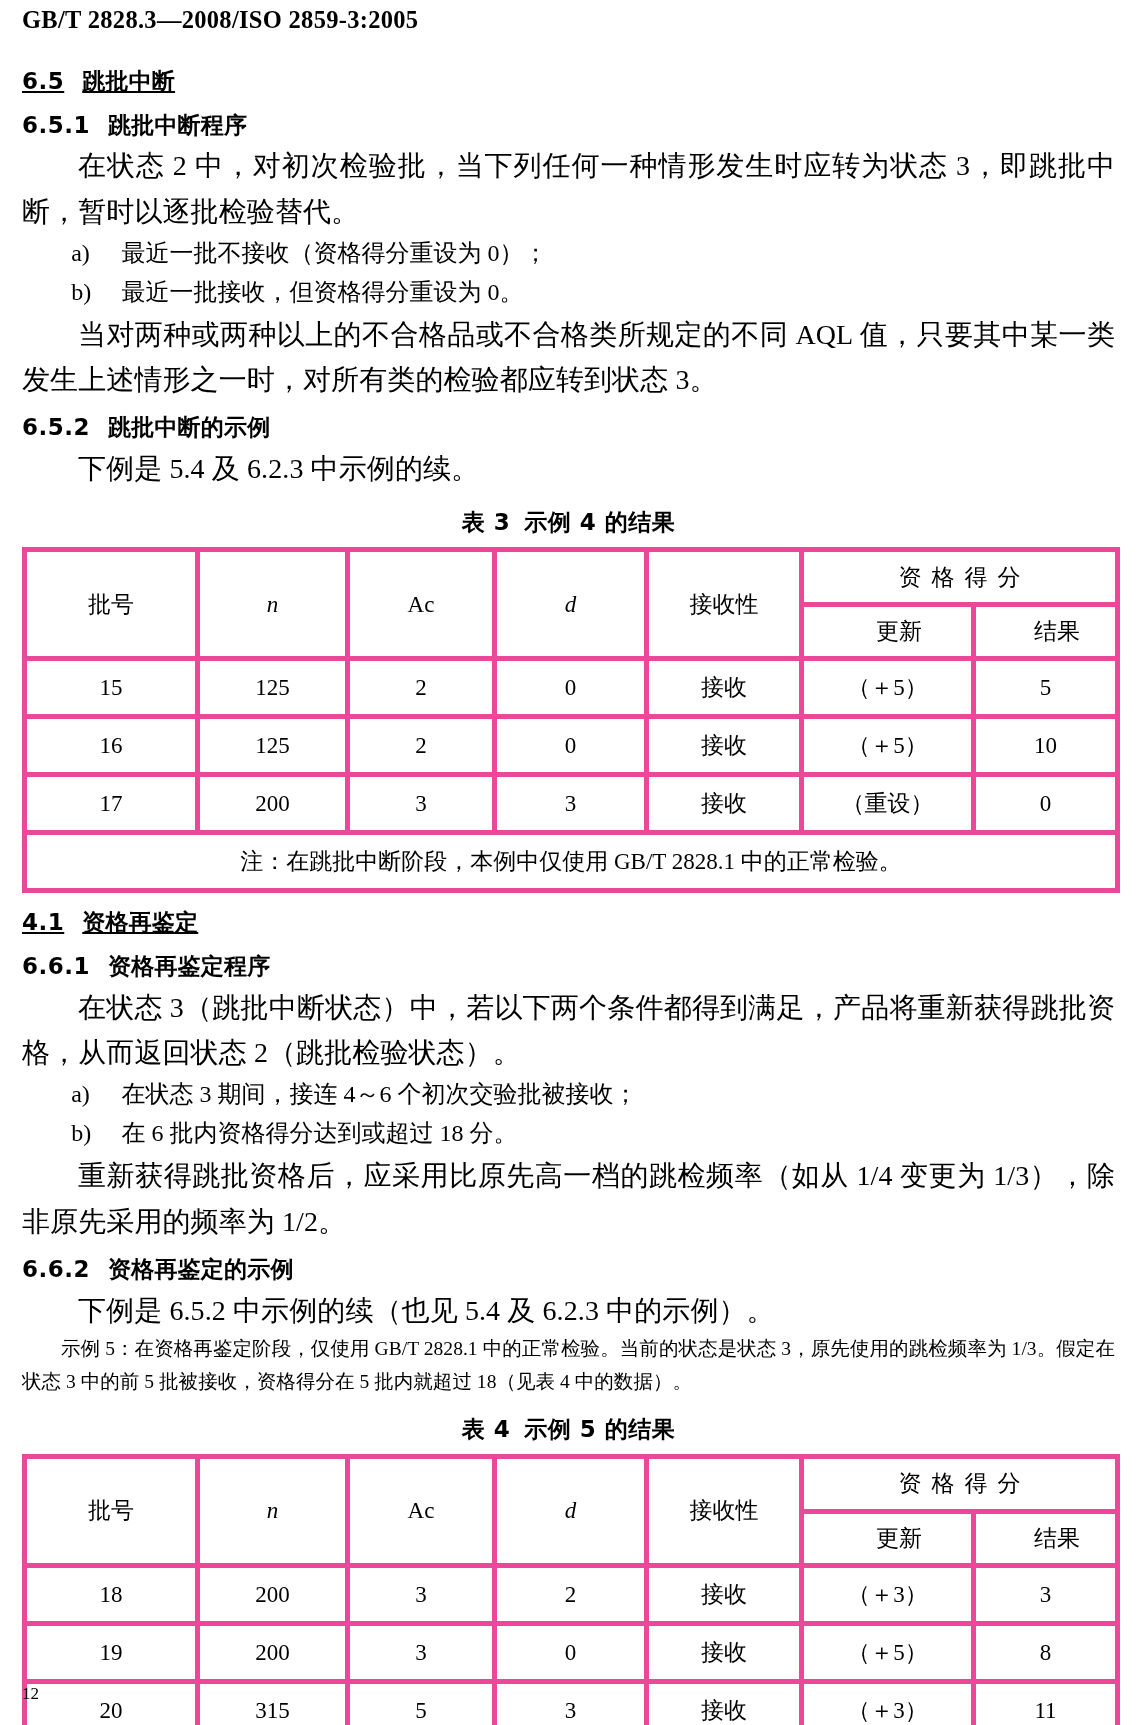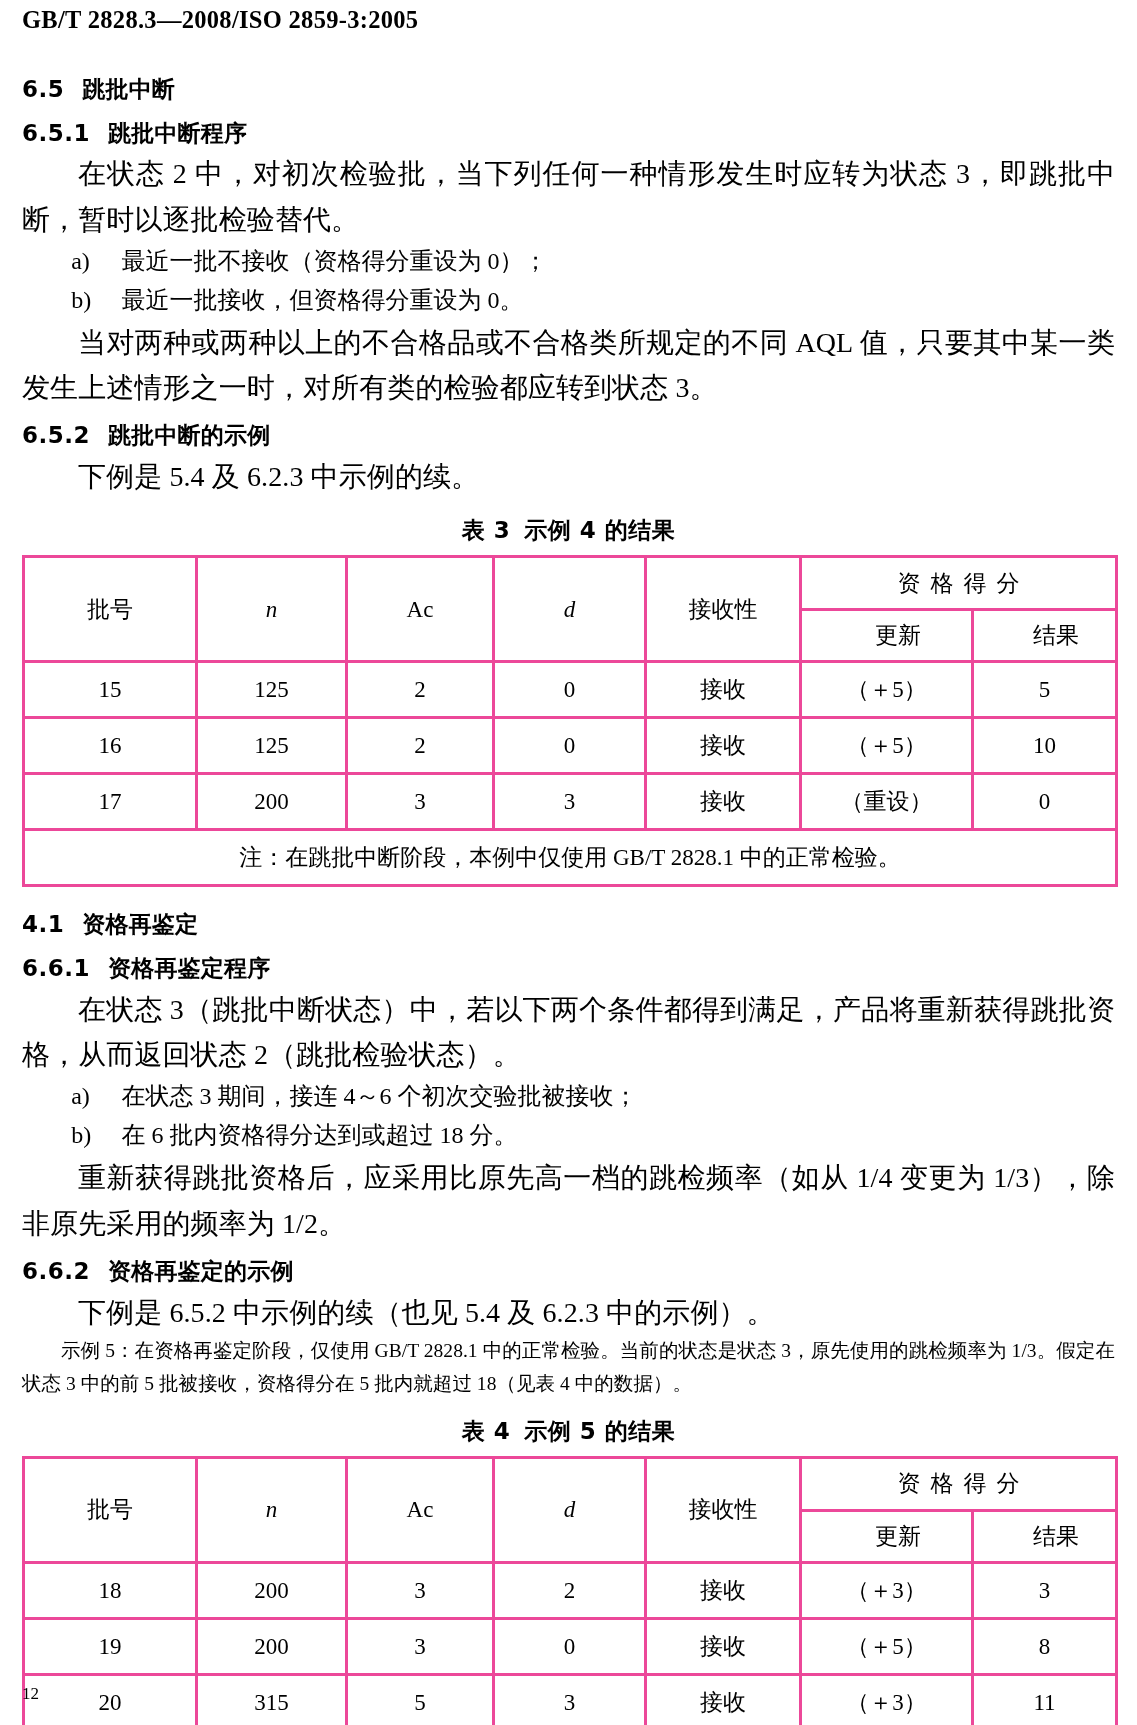--- a/index.html
+++ b/index.html
@@ -46,21 +46,21 @@
   
   h2.sec, h3.subsec {
     font-family: "DejaVu Sans", "Liberation Sans", sans-serif;
     font-weight: bold;
     margin: 0;
     padding: 0;
     font-size: 23px;
     line-height: 1.55;
     letter-spacing: 0.2px;
   }
-  h2.sec { margin-top: 20px; }
+  h2.sec { margin-top: 12px; text-decoration: underline; }
   h3.subsec { margin-top: 8px; }
   .sec-num { letter-spacing: 0.5px; }
   .sec-gap { display: inline-block; width: 18px; }
 
   
   p.body {
     margin: 0;
     padding: 0;
     font-size: 28px;
     line-height: 1.62;
@@ -117,21 +117,21 @@
   table.result col.c-lot   { width: 173px; }
   table.result col.c-n     { width: 150px; }
   table.result col.c-ac    { width: 147px; }
   table.result col.c-d     { width: 152px; }
   table.result col.c-acc   { width: 155px; }
   table.result col.c-upd   { width: 172px; }
   table.result col.c-res   { width: 144px; }
 
   table.result th,
   table.result td {
-    border: 3px solid #ec4899;
+    border: 5px solid #ec4899;
     text-align: center;
     vertical-align: middle;
     font-weight: normal;
     font-size: 23px;
     line-height: 1.3;
     padding: 0;
   }
   table.result .hdr-top th,
   table.result .hdr-bot th {
     font-size: 23px;

